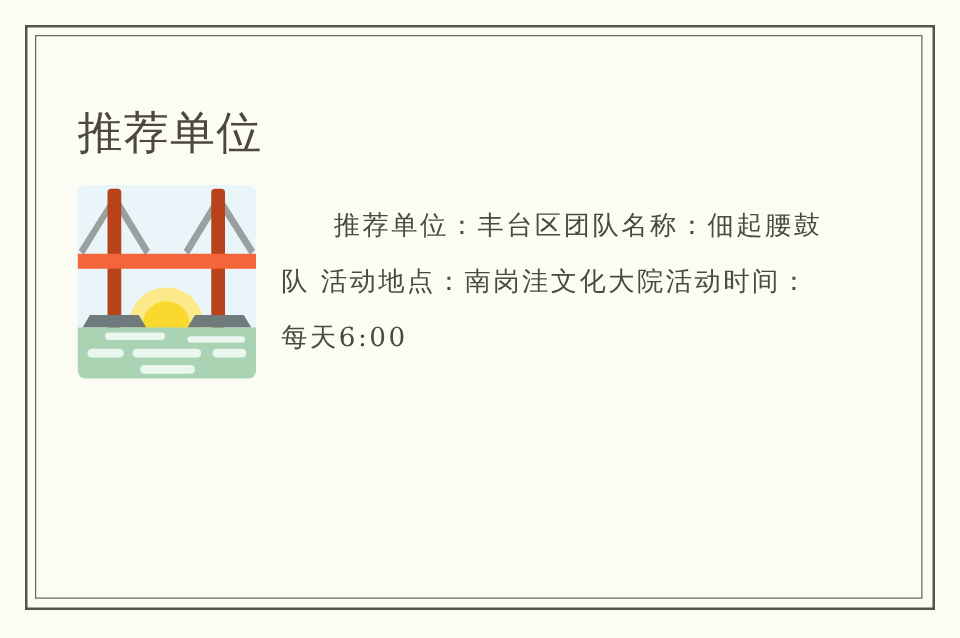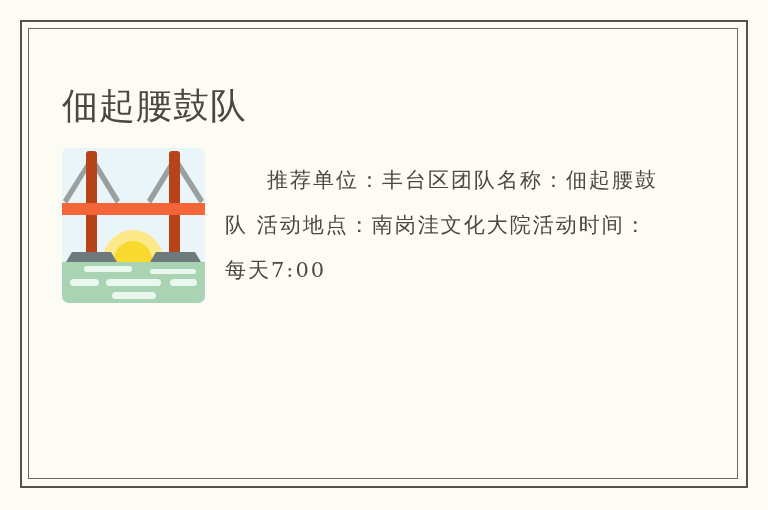--- a/index.html
+++ b/index.html
@@ -90,21 +90,21 @@
   }
 </style>
 </head>
 <body>
 
 <div class="frame-outer"></div>
 <div class="frame-inner"></div>
 
 <div class="content">
 
-  <h1 class="page-title">佃起腰鼓队</h1>
+  <h1 class="page-title">推荐单位</h1>
 
   <div class="article-body">
 
     <div class="thumb">
       <svg viewBox="0 0 143 155" xmlns="http://www.w3.org/2000/svg">
 
         <rect x="0" y="0" width="143" height="155" fill="#e9f5f9"></rect>
 
         <path d="M1 52 L30 6 L33 10 L5 56 Z" fill="#9aa0a0"></path>
         <path d="M30 6 L58 52 L54 56 L26 10 Z" fill="#9aa0a0"></path>
@@ -127,16 +127,16 @@
 
         <rect x="22" y="118" width="48" height="6" rx="3" fill="#eaf7ef"></rect>
         <rect x="88" y="121" width="46" height="5" rx="2.5" fill="#eaf7ef"></rect>
         <rect x="8" y="131" width="29" height="7" rx="3.5" fill="#eaf7ef"></rect>
         <rect x="44" y="131" width="55" height="7" rx="3.5" fill="#eaf7ef"></rect>
         <rect x="108" y="131" width="27" height="7" rx="3.5" fill="#eaf7ef"></rect>
         <rect x="50" y="144" width="44" height="7" rx="3.5" fill="#eaf7ef"></rect>
       </svg>
     </div>
 
-    <p class="article-text">推荐单位：丰台区团队名称：佃起腰鼓队  活动地点：南岗洼文化大院活动时间：每天7:00</p>
+    <p class="article-text">推荐单位：丰台区团队名称：佃起腰鼓队  活动地点：南岗洼文化大院活动时间：每天6:00</p>
 
   </div>
 </div>
 
 </body></html>

